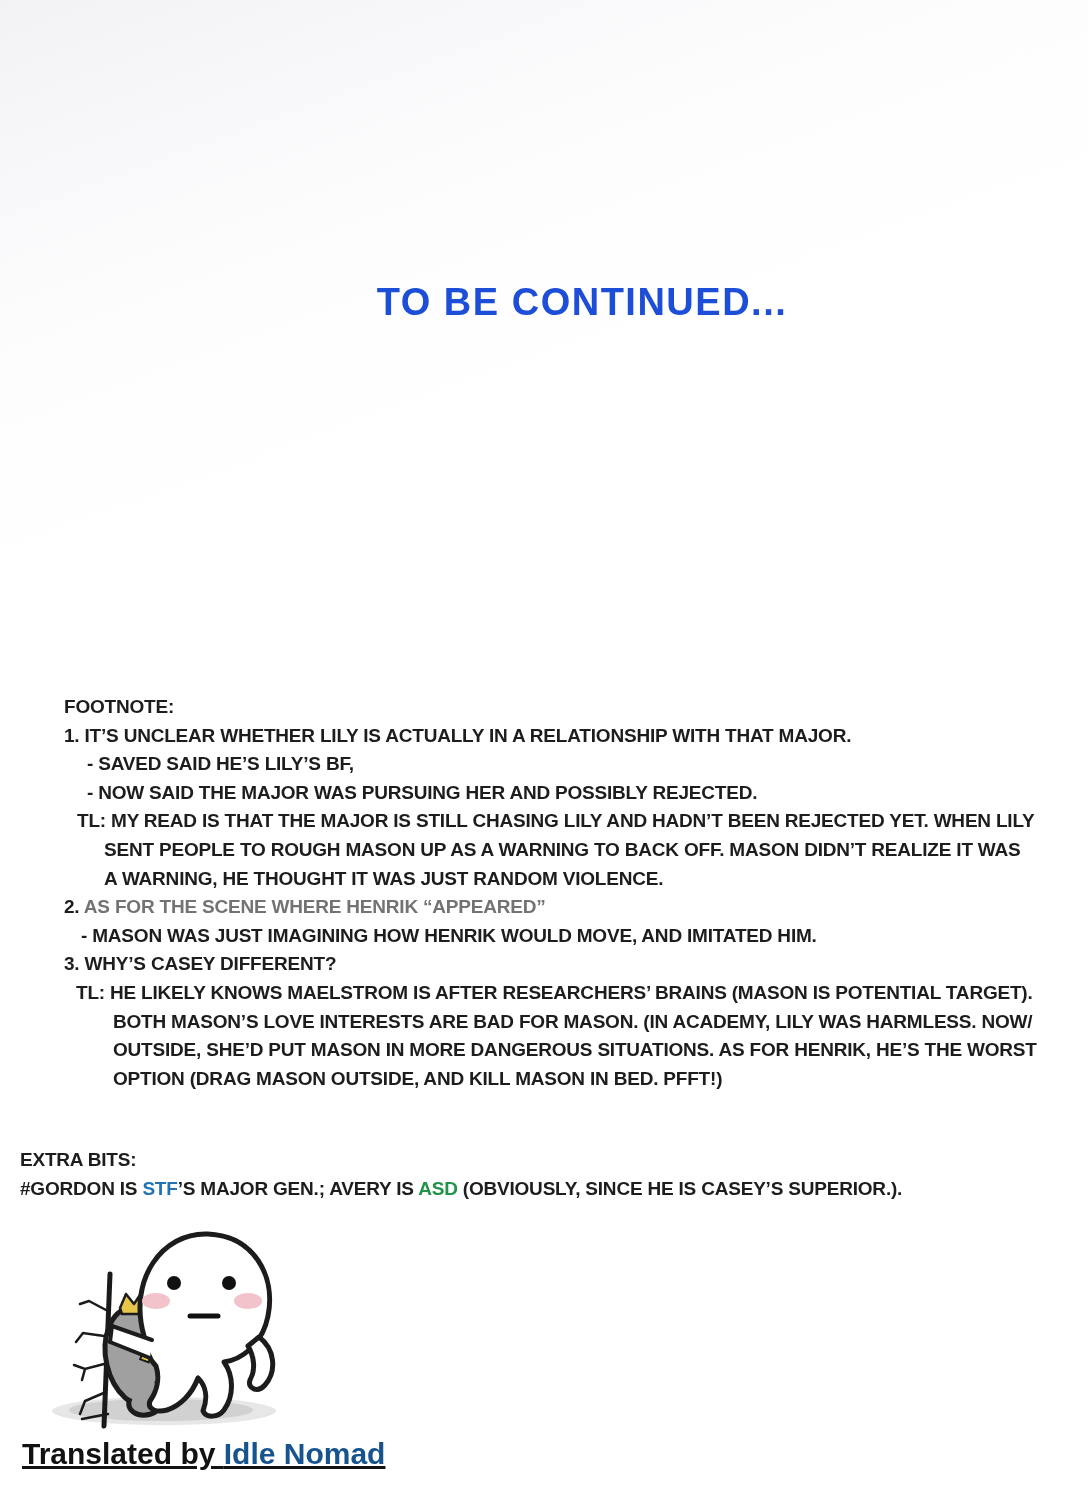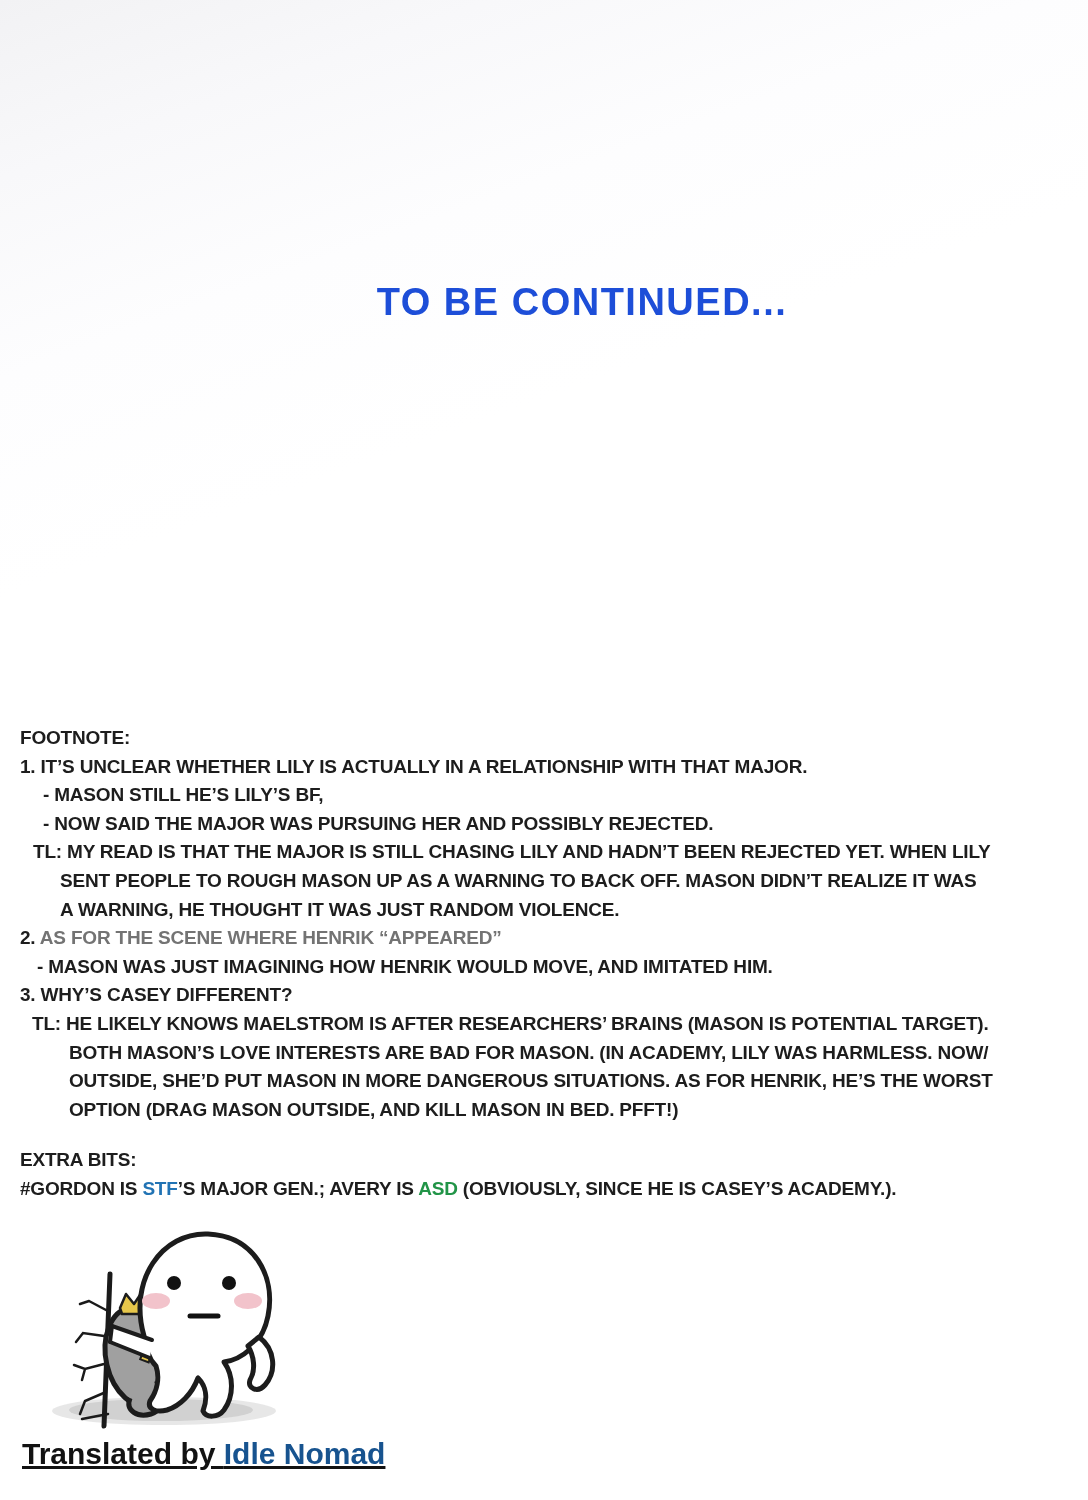--- a/index.html
+++ b/index.html
@@ -14,21 +14,21 @@
   }
   .title{
     position:absolute;top:281px;left:0;width:1088px;text-align:center;
     font-size:38px;font-weight:800;letter-spacing:1.5px;color:#1d4ed8;padding-left:38px;
   }
   .note,.extra{
     position:absolute;left:20px;
     font-size:19px;line-height:28.6px;font-weight:700;color:#1d1d1d;
     letter-spacing:-0.2px;
   }
-  .note{top:724px;}
+  .note{top:693px;margin-left:44px;}
   .extra{top:1146px;}
   .ln{white-space:pre;}
   .i-dash1{padding-left:23px;}
   .i-tl1{padding-left:13px;}
   .i-wrap1{padding-left:40px;}
   .i-dash2{padding-left:17px;}
   .i-tl2{padding-left:12px;}
   .i-wrap2{padding-left:49px;}
   .credit{
     position:absolute;left:22px;top:1437px;
@@ -39,37 +39,37 @@
 </head>
 <body>
 
 <div class="bg-grad"></div>
 
 <div class="title">TO BE CONTINUED...</div>
 
 <div class="note">
   <div class="ln">FOOTNOTE:</div>
   <div class="ln">1. IT’S UNCLEAR WHETHER LILY IS ACTUALLY IN A RELATIONSHIP WITH THAT MAJOR.</div>
-  <div class="ln i-dash1">- MASON STILL HE’S LILY’S BF,</div>
+  <div class="ln i-dash1">- SAVED SAID HE’S LILY’S BF,</div>
   <div class="ln i-dash1">- NOW SAID THE MAJOR WAS PURSUING HER AND POSSIBLY REJECTED.</div>
   <div class="ln i-tl1">TL: MY READ IS THAT THE MAJOR IS STILL CHASING LILY AND HADN’T BEEN REJECTED YET. WHEN LILY</div>
   <div class="ln i-wrap1">SENT PEOPLE TO ROUGH MASON UP AS A WARNING TO BACK OFF. MASON DIDN’T REALIZE IT WAS</div>
   <div class="ln i-wrap1">A WARNING, HE THOUGHT IT WAS JUST RANDOM VIOLENCE.</div>
   <div class="ln"><span>2. </span><span style="color: #737373;">AS FOR THE SCENE WHERE HENRIK “APPEARED”</span></div>
   <div class="ln i-dash2">- MASON WAS JUST IMAGINING HOW HENRIK WOULD MOVE, AND IMITATED HIM.</div>
   <div class="ln">3. WHY’S CASEY DIFFERENT?</div>
   <div class="ln i-tl2">TL: HE LIKELY KNOWS MAELSTROM IS AFTER RESEARCHERS’ BRAINS (MASON IS POTENTIAL TARGET).</div>
   <div class="ln i-wrap2">BOTH MASON’S LOVE INTERESTS ARE BAD FOR MASON. (IN ACADEMY, LILY WAS HARMLESS. NOW/</div>
   <div class="ln i-wrap2">OUTSIDE, SHE’D PUT MASON IN MORE DANGEROUS SITUATIONS. AS FOR HENRIK, HE’S THE WORST</div>
   <div class="ln i-wrap2">OPTION (DRAG MASON OUTSIDE, AND KILL MASON IN BED. PFFT!)</div>
 </div>
 
 <div class="extra">
   <div class="ln">EXTRA BITS:</div>
-  <div class="ln"><span>#GORDON IS </span><span style="color: rgb(33, 115, 180); margin-top: 30px;">STF</span><span>’S MAJOR GEN.; AVERY IS </span><span style="color: rgb(33, 148, 71);">ASD</span><span> (OBVIOUSLY, SINCE HE IS CASEY’S ACADEMY.).</span></div>
+  <div class="ln"><span>#GORDON IS </span><span style="color: rgb(33, 115, 180); margin-top: 30px;">STF</span><span>’S MAJOR GEN.; AVERY IS </span><span style="color: rgb(33, 148, 71);">ASD</span><span> (OBVIOUSLY, SINCE HE IS CASEY’S SUPERIOR.).</span></div>
 </div>
 
 <svg class="mascot" width="256" height="205" viewBox="0 0 256 205" xmlns="http://www.w3.org/2000/svg">
 
   <ellipse cx="138" cy="187" rx="112" ry="14" fill="#c9c9c9" opacity="0.45"></ellipse>
   <ellipse cx="135" cy="186" rx="92" ry="11" fill="#c9c9c9" opacity="0.75"></ellipse>
 
   <g stroke="#1a1a1a" fill="none" stroke-linecap="round">
     <path d="M84,50 L78,202" stroke-width="5"></path>
     <path d="M80,86 l-17,-9 m0,0 l-9,3" stroke-width="2.5"></path>

